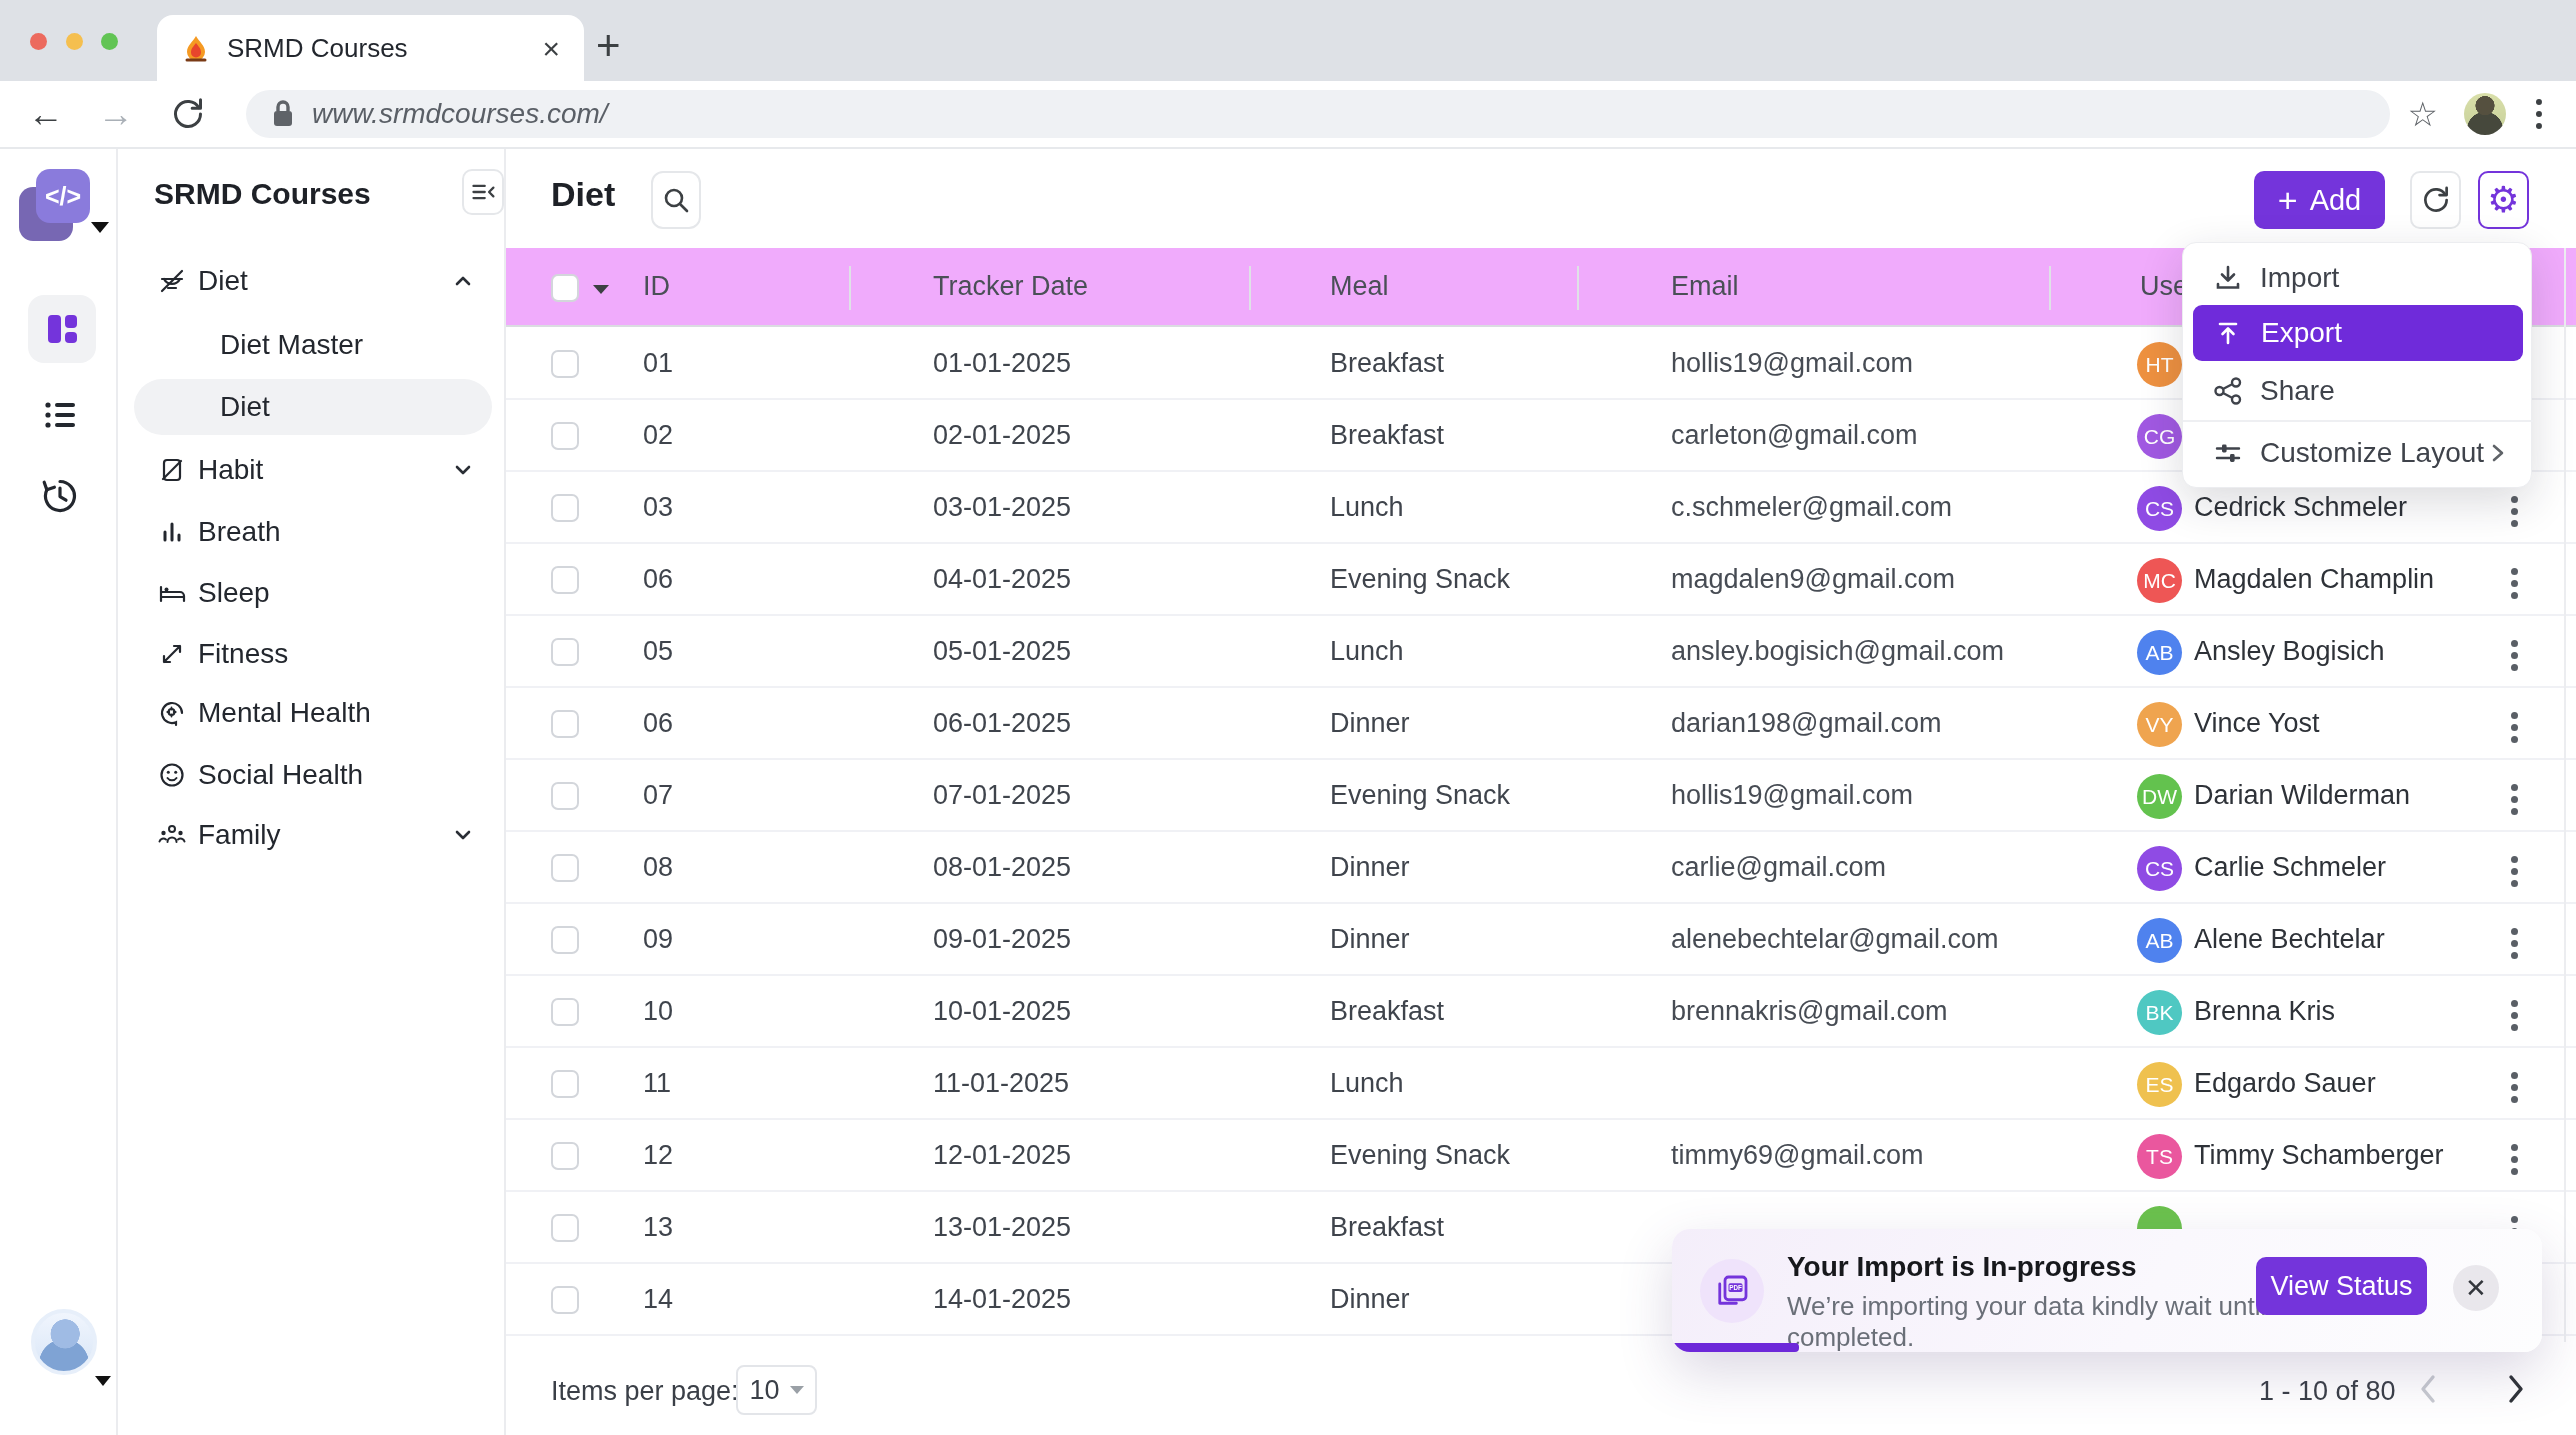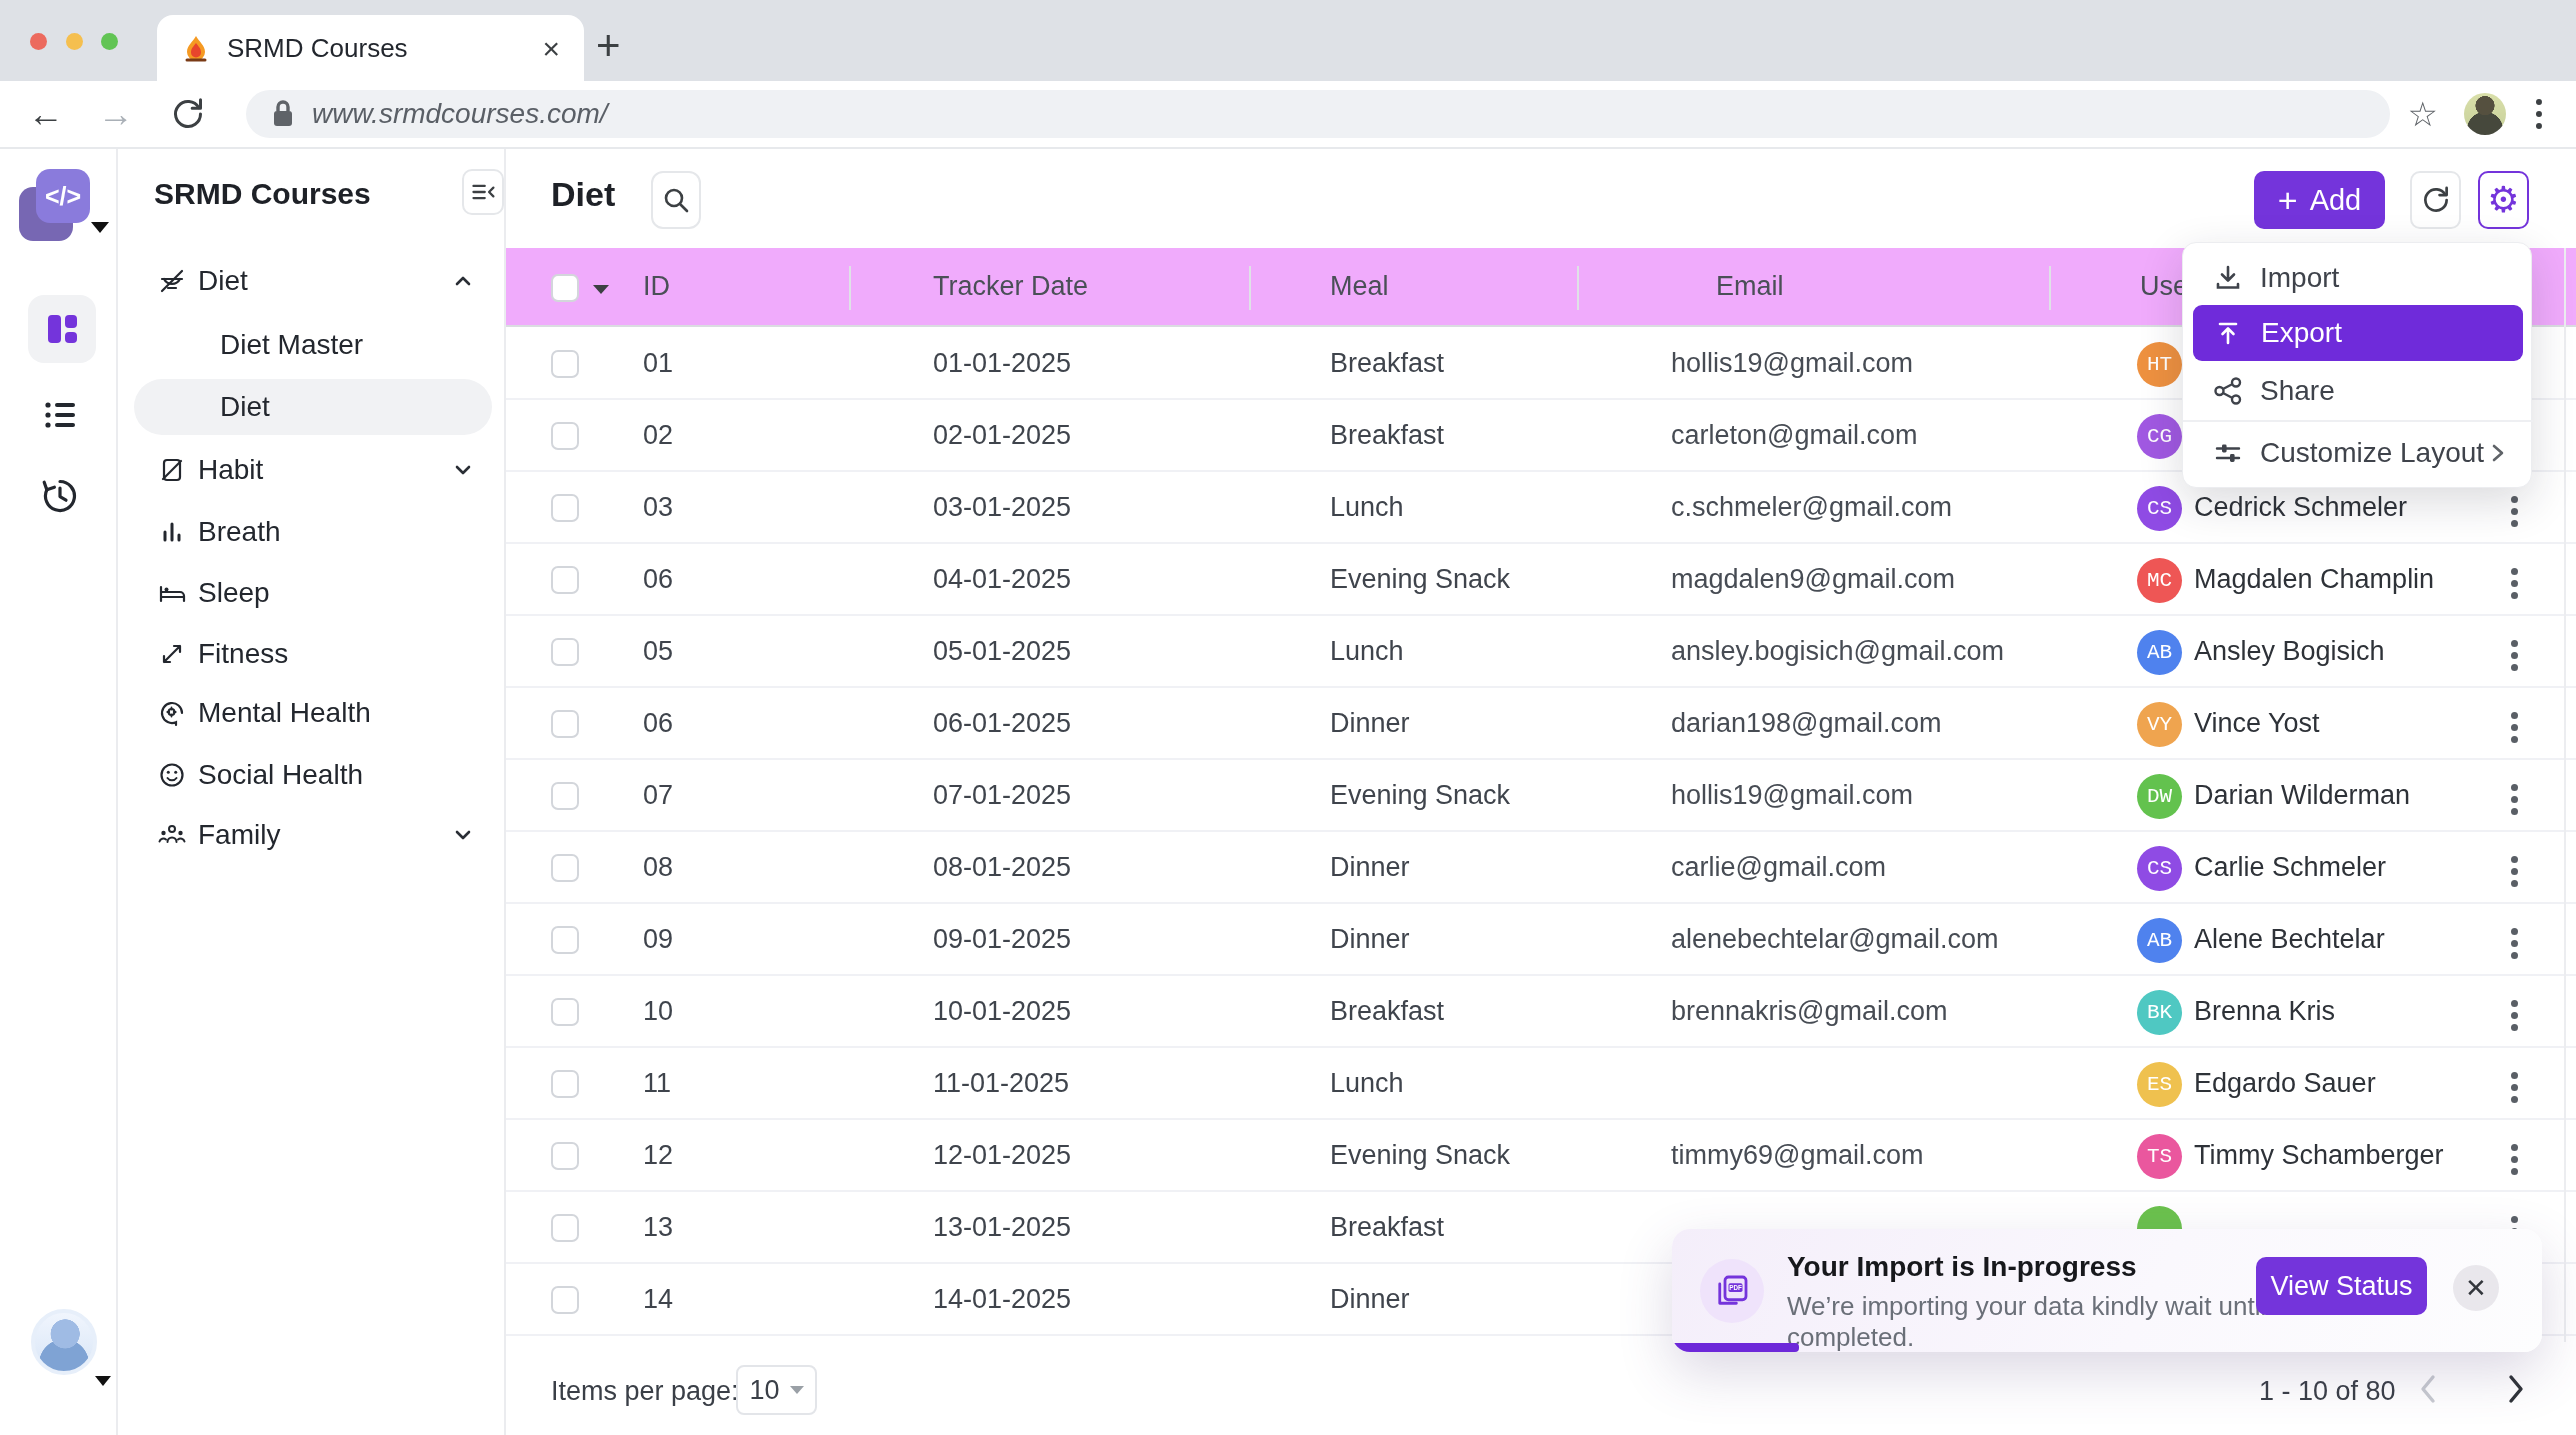--- a/index.html
+++ b/index.html
@@ -66,21 +66,21 @@
   .thead .h { position:absolute; top:0; line-height:77px; }
   .vsep { position:absolute; top:18px; width:2px; height:44px; background:#DFE2E7; }
   .cb { position:absolute; width:28px; height:28px; border:2px solid #D3D6DB; border-radius:7px; background:#fff; }
   .hd-caret { position:absolute; left:87px; top:37px; width:0; height:0; border-left:8px solid transparent; border-right:8px solid transparent; border-top:9px solid #3C4043; }
 
   .rows { position:absolute; left:0; top:179px; width:2070px; }
   .row { position:relative; width:2070px; height:72px; border-bottom:2px solid #F0F1F5; font-size:27px; color:#3F444C; }
   .row .cell { position:absolute; top:0; line-height:71px; white-space:nowrap; }
   .row .cb { left:45px; top:22px; }
   .c-id { left:137px; } .c-date { left:427px; } .c-meal { left:824px; } .c-email { left:1165px; color:#474C54; }
-  .avatar { position:absolute; left:1631px; top:14px; width:45px; height:45px; border-radius:50%; color:#fff; font-size:21px; display:flex; align-items:center; justify-content:center;font-family:Liberation Mono, monospace; }
+  .avatar { position:absolute; left:1631px; top:14px; width:45px; height:45px; border-radius:50%; color:#fff; font-size:21px; display:flex; align-items:center; justify-content:center; }
   .c-name { left:1688px; color:#2E3238; }
   .kebab { position:absolute; left:2001px; top:20px; display:flex; flex-direction:column; gap:5px; padding:4px; }
   .kebab i { width:7px; height:7px; border-radius:50%; background:#5A5F66; }
   .right-line { position:absolute; left:2058px; top:99px; width:2px; height:1094px; background:#ECEDF0; }
 
   .tfoot { position:absolute; left:0; top:1194px; width:2070px; height:93px; background:#fff; font-size:27px; color:#3A3F47; }
   .ipp-label { position:absolute; left:45px; top:33px; }
   .ipp-select { position:absolute; left:230px; top:22px; width:81px; height:50px; border:2px solid #E3E5E9; border-radius:8px; background:#fff; display:flex; align-items:center; justify-content:center; gap:10px; }
   .sel-caret { width:0; height:0; border-left:7px solid transparent; border-right:7px solid transparent; border-top:8px solid #9AA0A6; }
   .range { position:absolute; left:1753px; top:33px; }
@@ -341,21 +341,21 @@
       <div class="icon-btn gear-btn">
         <span>⚙</span>
       </div>
 
       <div class="thead">
         <span class="cb" style="left:45px; top:26px;"></span>
         <span class="hd-caret"></span>
         <span class="h" style="left:137px">ID</span>
         <span class="h" style="left:427px">Tracker Date</span>
         <span class="h" style="left:824px">Meal</span>
-        <span class="h" style="left:1210px">Email</span>
+        <span class="h" style="left:1165px">Email</span>
         <span class="h" style="left:1634px">User</span>
         <span class="vsep" style="left:343px"></span>
         <span class="vsep" style="left:743px"></span>
         <span class="vsep" style="left:1071px"></span>
         <span class="vsep" style="left:1543px"></span>
       </div>
 
       <div class="rows" id="rows">
           <div class="row">
     <span class="cb"></span>

